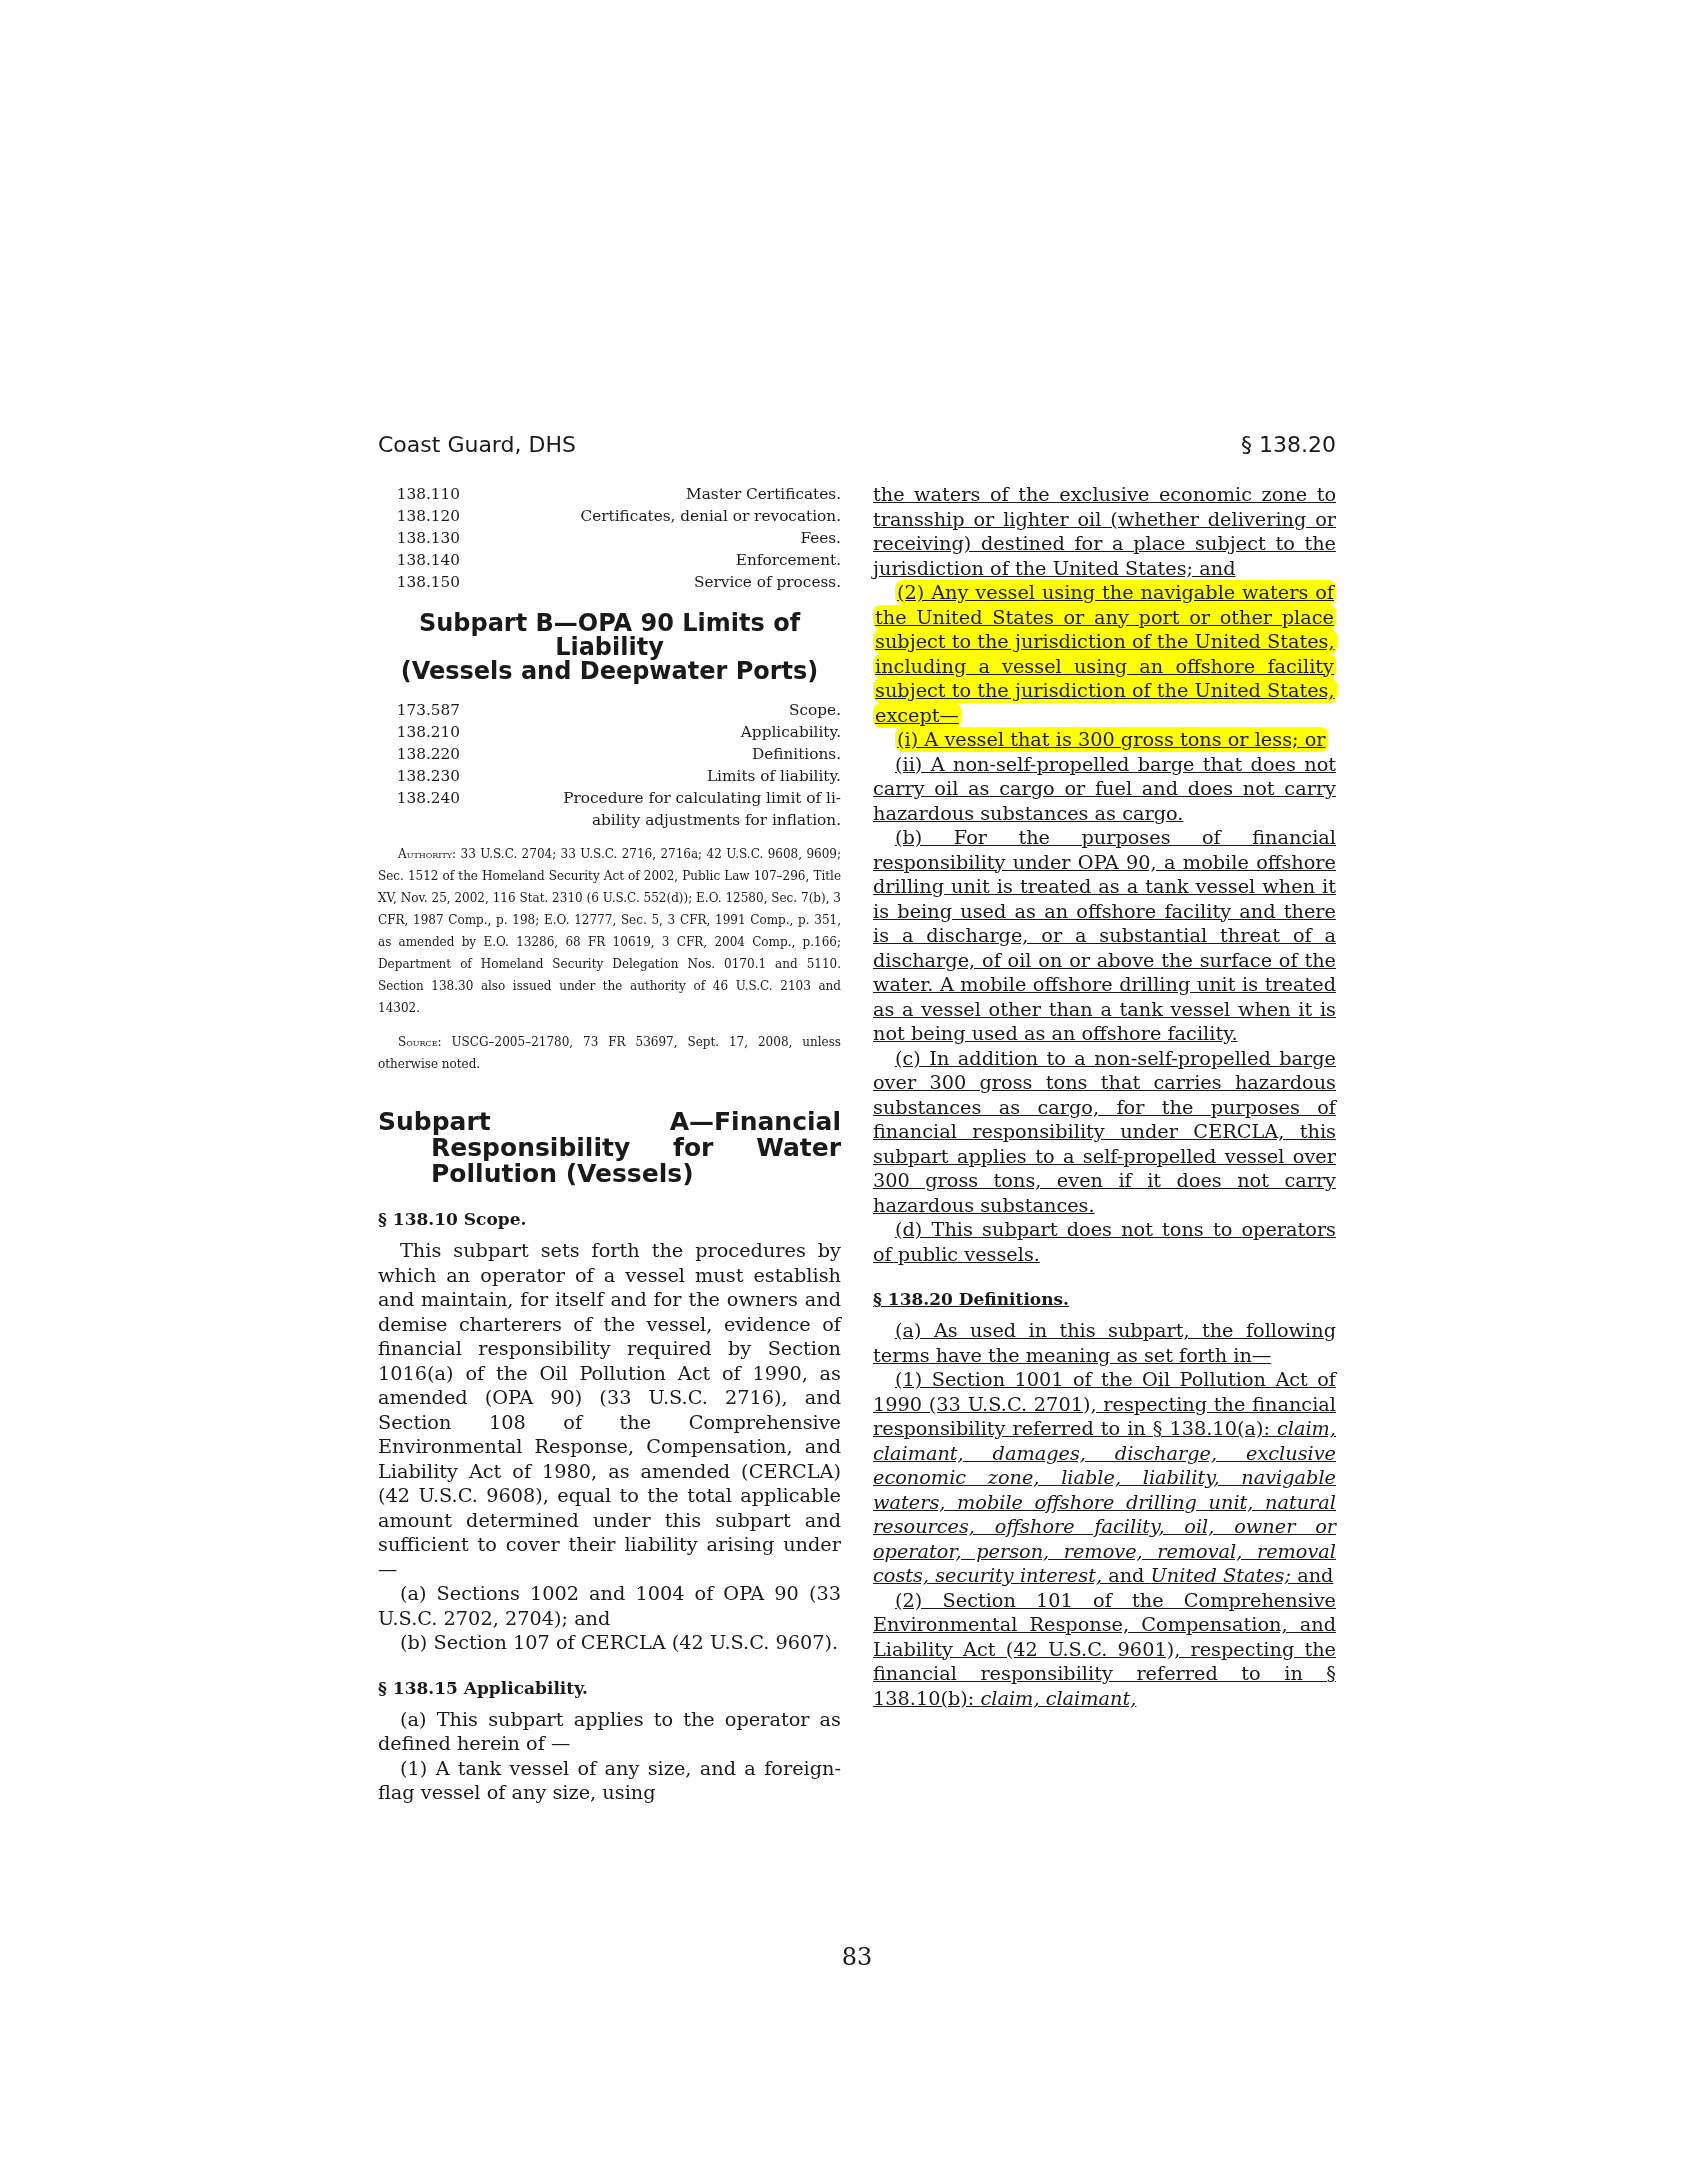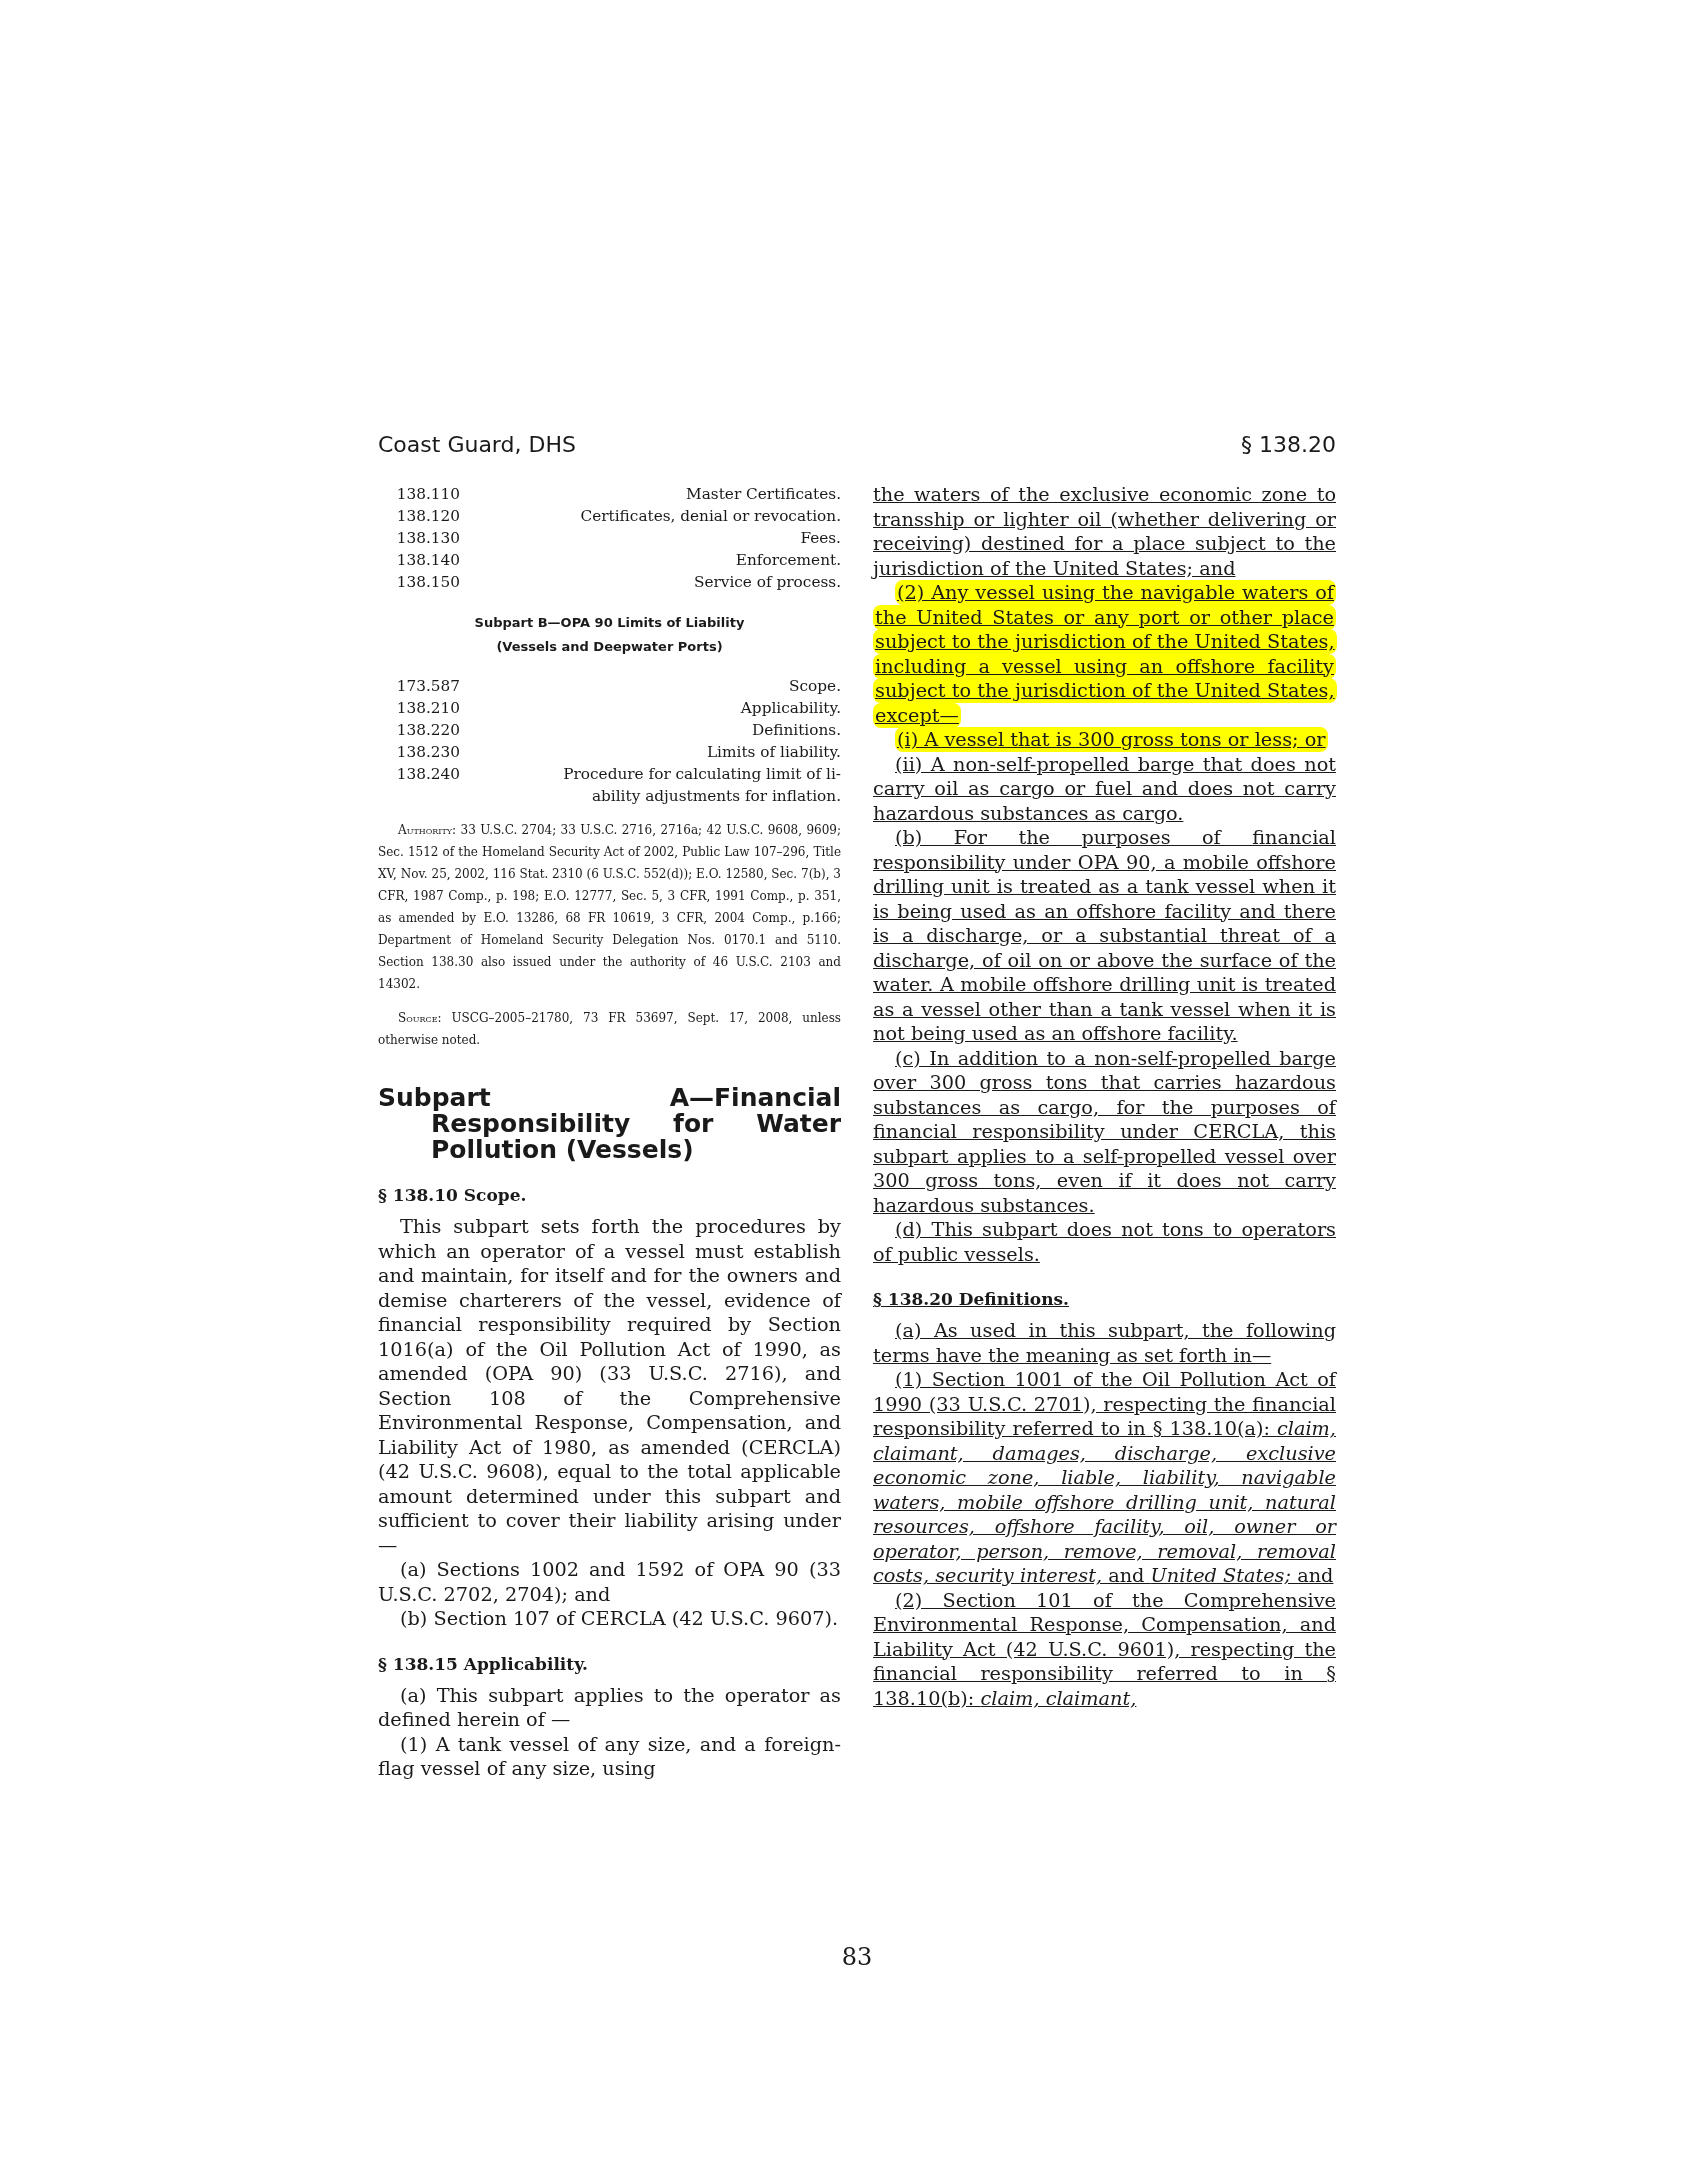--- a/index.html
+++ b/index.html
@@ -15,21 +15,21 @@
   .columns { position: absolute; top: 51px; left: 0; width: 958px; }
   .col { position: absolute; top: 0; width: 463px; }
   .col-left { left: 0; }
   .col-right { left: 495px; text-decoration: underline; }
   .toc { font-family: "DejaVu Serif", serif; font-size: 15.3px; line-height: 22px; margin: 0; text-align: right; }
   .toc-row { display: flex; }
   .toc-num { width: 82px; flex: none; }
   .toc-label { flex: 1; }
   .toc-cont { padding-left: 40px; }
   .subpart-b {
-    font-family: "DejaVu Sans", sans-serif; font-weight: bold; font-size: 13px;
+    font-family: "DejaVu Sans", sans-serif; font-weight: bold; font-size: 24px;
     text-align: center; line-height: 24px; margin: 18px 0 16px 0;
   }
   .note { font-family: "DejaVu Serif", serif; font-size: 12px; line-height: 22px; text-align: justify; margin: 12px 0 0 0; text-indent: 20px; }
   .smallcaps { font-variant: small-caps; }
   .subpart-a {
     font-family: "DejaVu Sans", sans-serif; font-weight: bold; font-size: 25px;
     line-height: 26px; margin: 34px 0 22px 0; padding-left: 53px; text-indent: -53px; text-align: justify;
   }
   .sec-head { font-family: "DejaVu Serif", serif; font-weight: bold; font-size: 17px; margin: 18px 0 10px 0; }
   .para {
@@ -105,21 +105,21 @@
         <div class="toc-cont">ability adjustments for inflation.</div>
       </div>
 
       <p class="note"><span class="smallcaps">Authority:</span> <span>33 U.S.C. 2704; 33 U.S.C. 2716, 2716a; 42 U.S.C. 9608, 9609; Sec. 1512 of the Homeland Security Act of 2002, Public Law 107–296, Title XV, Nov. 25, 2002, 116 Stat. 2310 (6 U.S.C. 552(d)); E.O. 12580, Sec. 7(b), 3 CFR, 1987 Comp., p. 198; E.O. 12777, Sec. 5, 3 CFR, 1991 Comp., p. 351, as amended by E.O. 13286, 68 FR 10619, 3 CFR, 2004 Comp., p.166; Department of Homeland Security Delegation Nos. 0170.1 and 5110. Section 138.30 also issued under the authority of 46 U.S.C. 2103 and 14302.</span></p>
       <p class="note"><span class="smallcaps">Source:</span> <span>USCG–2005–21780, 73 FR 53697, Sept. 17, 2008, unless otherwise noted.</span></p>
 
       <div class="subpart-a">Subpart A—Financial Responsibility for Water Pollution (Vessels)</div>
 
       <div class="sec-head">§ 138.10   Scope.</div>
       <p class="para">This subpart sets forth the procedures by which an operator of a vessel must establish and maintain, for itself and for the owners and demise charterers of the vessel, evidence of financial responsibility required by Section 1016(a) of the Oil Pollution Act of 1990, as amended (OPA 90) (33 U.S.C. 2716), and Section 108 of the Comprehensive Environmental Response, Compensation, and Liability Act of 1980, as amended (CERCLA) (42 U.S.C. 9608), equal to the total applicable amount determined under this subpart and sufficient to cover their liability arising under—</p>
-      <p class="para">(a) Sections 1002 and 1592 of OPA 90 (33 U.S.C. 2702, 2704); and</p>
+      <p class="para">(a) Sections 1002 and 1004 of OPA 90 (33 U.S.C. 2702, 2704); and</p>
       <p class="para">(b) Section 107 of CERCLA (42 U.S.C. 9607).</p>
 
       <div class="sec-head" style="margin-top:22px">§ 138.15   Applicability.</div>
       <p class="para">(a) This subpart applies to the operator as defined herein of —</p>
       <p class="para">(1) A tank vessel of any size, and a foreign-flag vessel of any size, using</p>
     </div>
 
     <div class="col col-right">
       <p class="para noindent">the waters of the exclusive economic zone to transship or lighter oil (whether delivering or receiving) destined for a place subject to the jurisdiction of the United States; and</p>
       <p class="para"><span class="hl">(2) Any vessel using the navigable waters of the United States or any port or other place subject to the jurisdiction of the United States, including a vessel using an offshore facility subject to the jurisdiction of the United States, except—</span></p>

